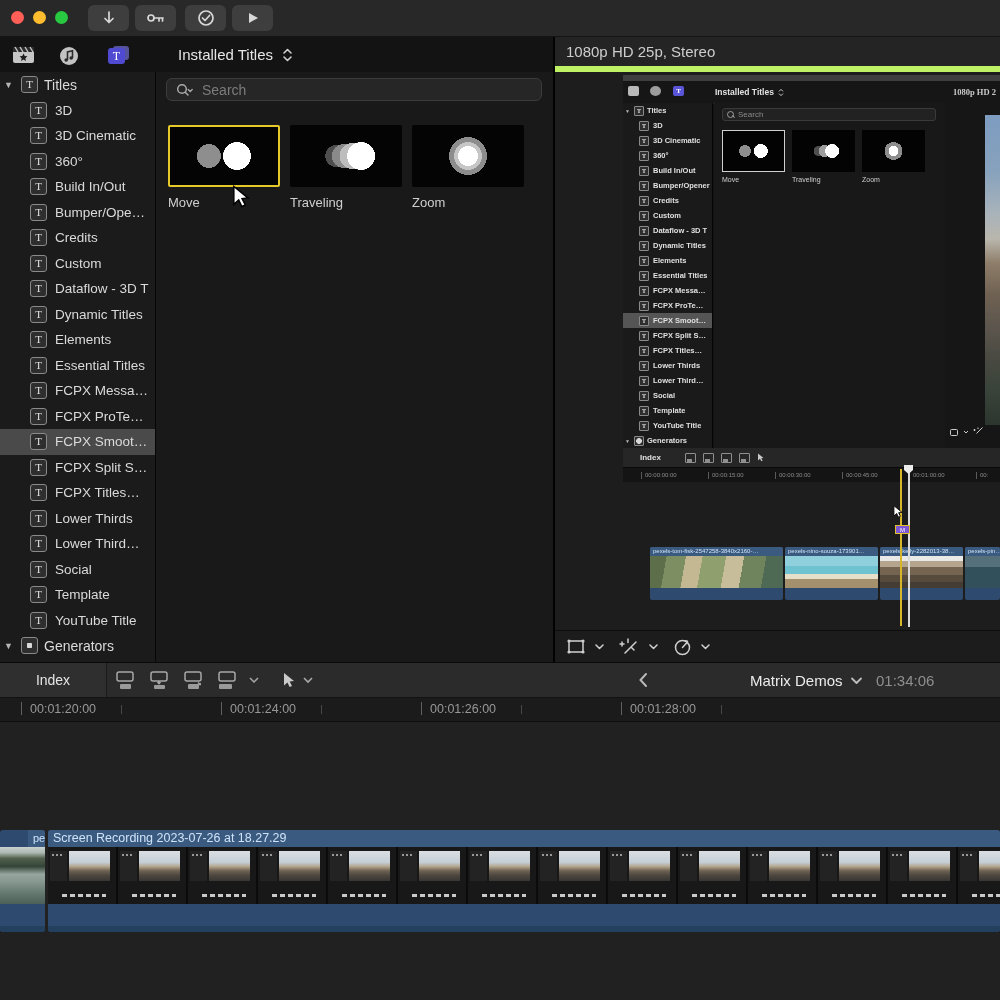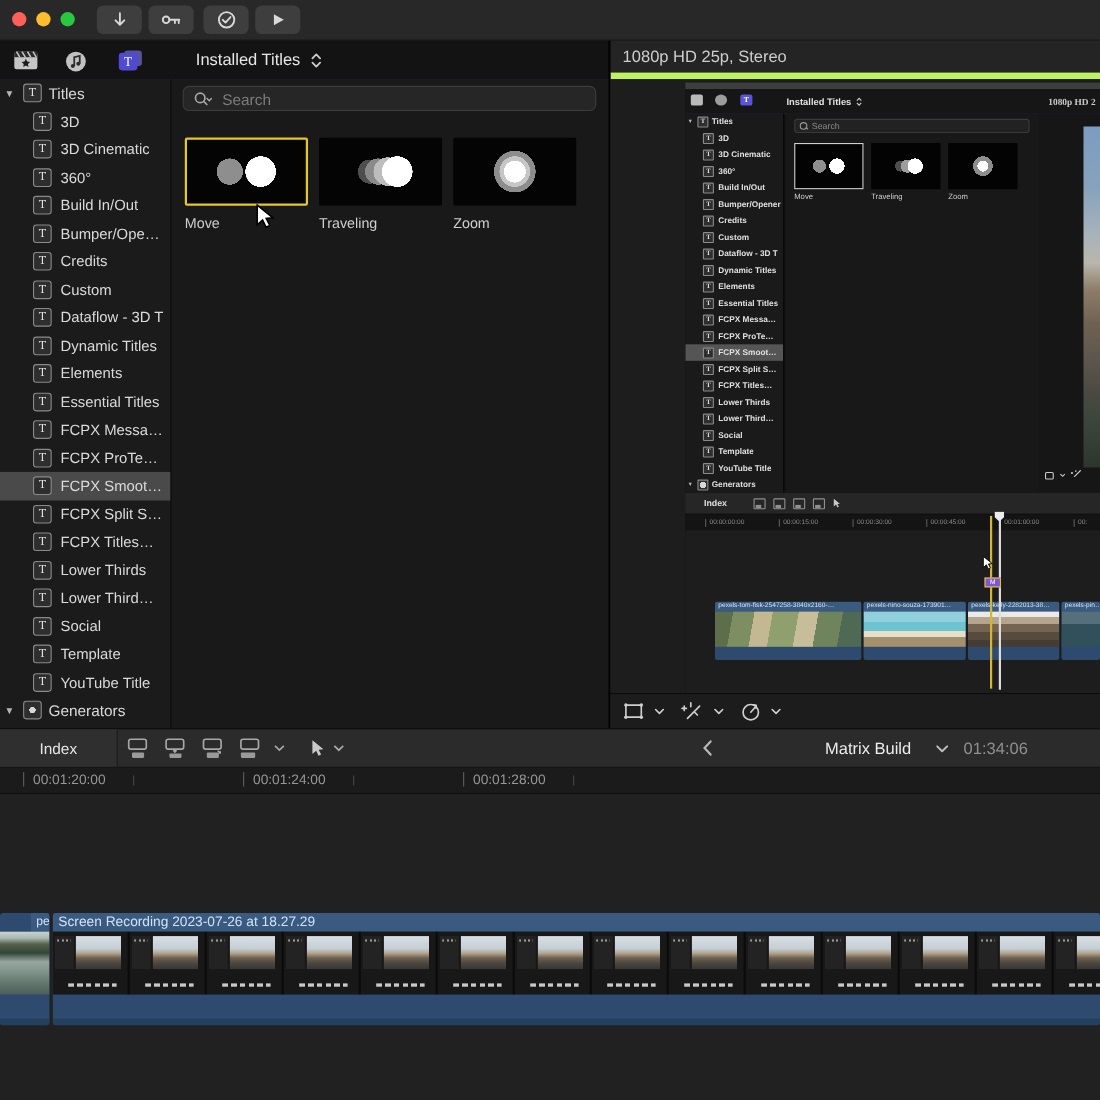--- a/index.html
+++ b/index.html
@@ -769,21 +769,21 @@
       <svg width="10" height="7" viewBox="0 0 10 7" stroke="#a8a8a8" fill="none" stroke-width="1.6">
           <path d="M1 1 L5 5 L9 1"></path>
         </svg>
     </div>
     <div id="back-chev">
       <svg width="10" height="16" viewBox="0 0 10 16">
           <path d="M8 2 L2.5 8 L8 14"></path>
         </svg>
     </div>
     <div id="project-name">
-      <span>Matrix Build</span>
+      <span>Matrix Demos</span>
     </div>
     <div id="project-chev">
       <svg width="11" height="8" viewBox="0 0 11 8">
           <path d="M1 1.5 L5.5 6 L10 1.5"></path>
         </svg>
     </div>
     <div id="tl-timecode">
       <span>01:34:06</span>
     </div>
   </div>
@@ -796,20 +796,25 @@
         <span class="min"></span>
       </div>
 
 
       <div class="ruler-cell">
         <span class="maj"></span>
         <span class="lbl">00:01:24:00</span>
         <span class="min"></span>
       </div>
 
+      <div class="ruler-cell">
+        <span class="maj"></span>
+        <span class="lbl">00:01:26:00</span>
+        <span class="min"></span>
+      </div>
 
       <div class="ruler-cell">
         <span class="maj"></span>
         <span class="lbl">00:01:28:00</span>
         <span class="min"></span>
       </div>
     </div>
 
   <div id="timeline-body">
     <div class="tl-clip" id="clip-pexel">

